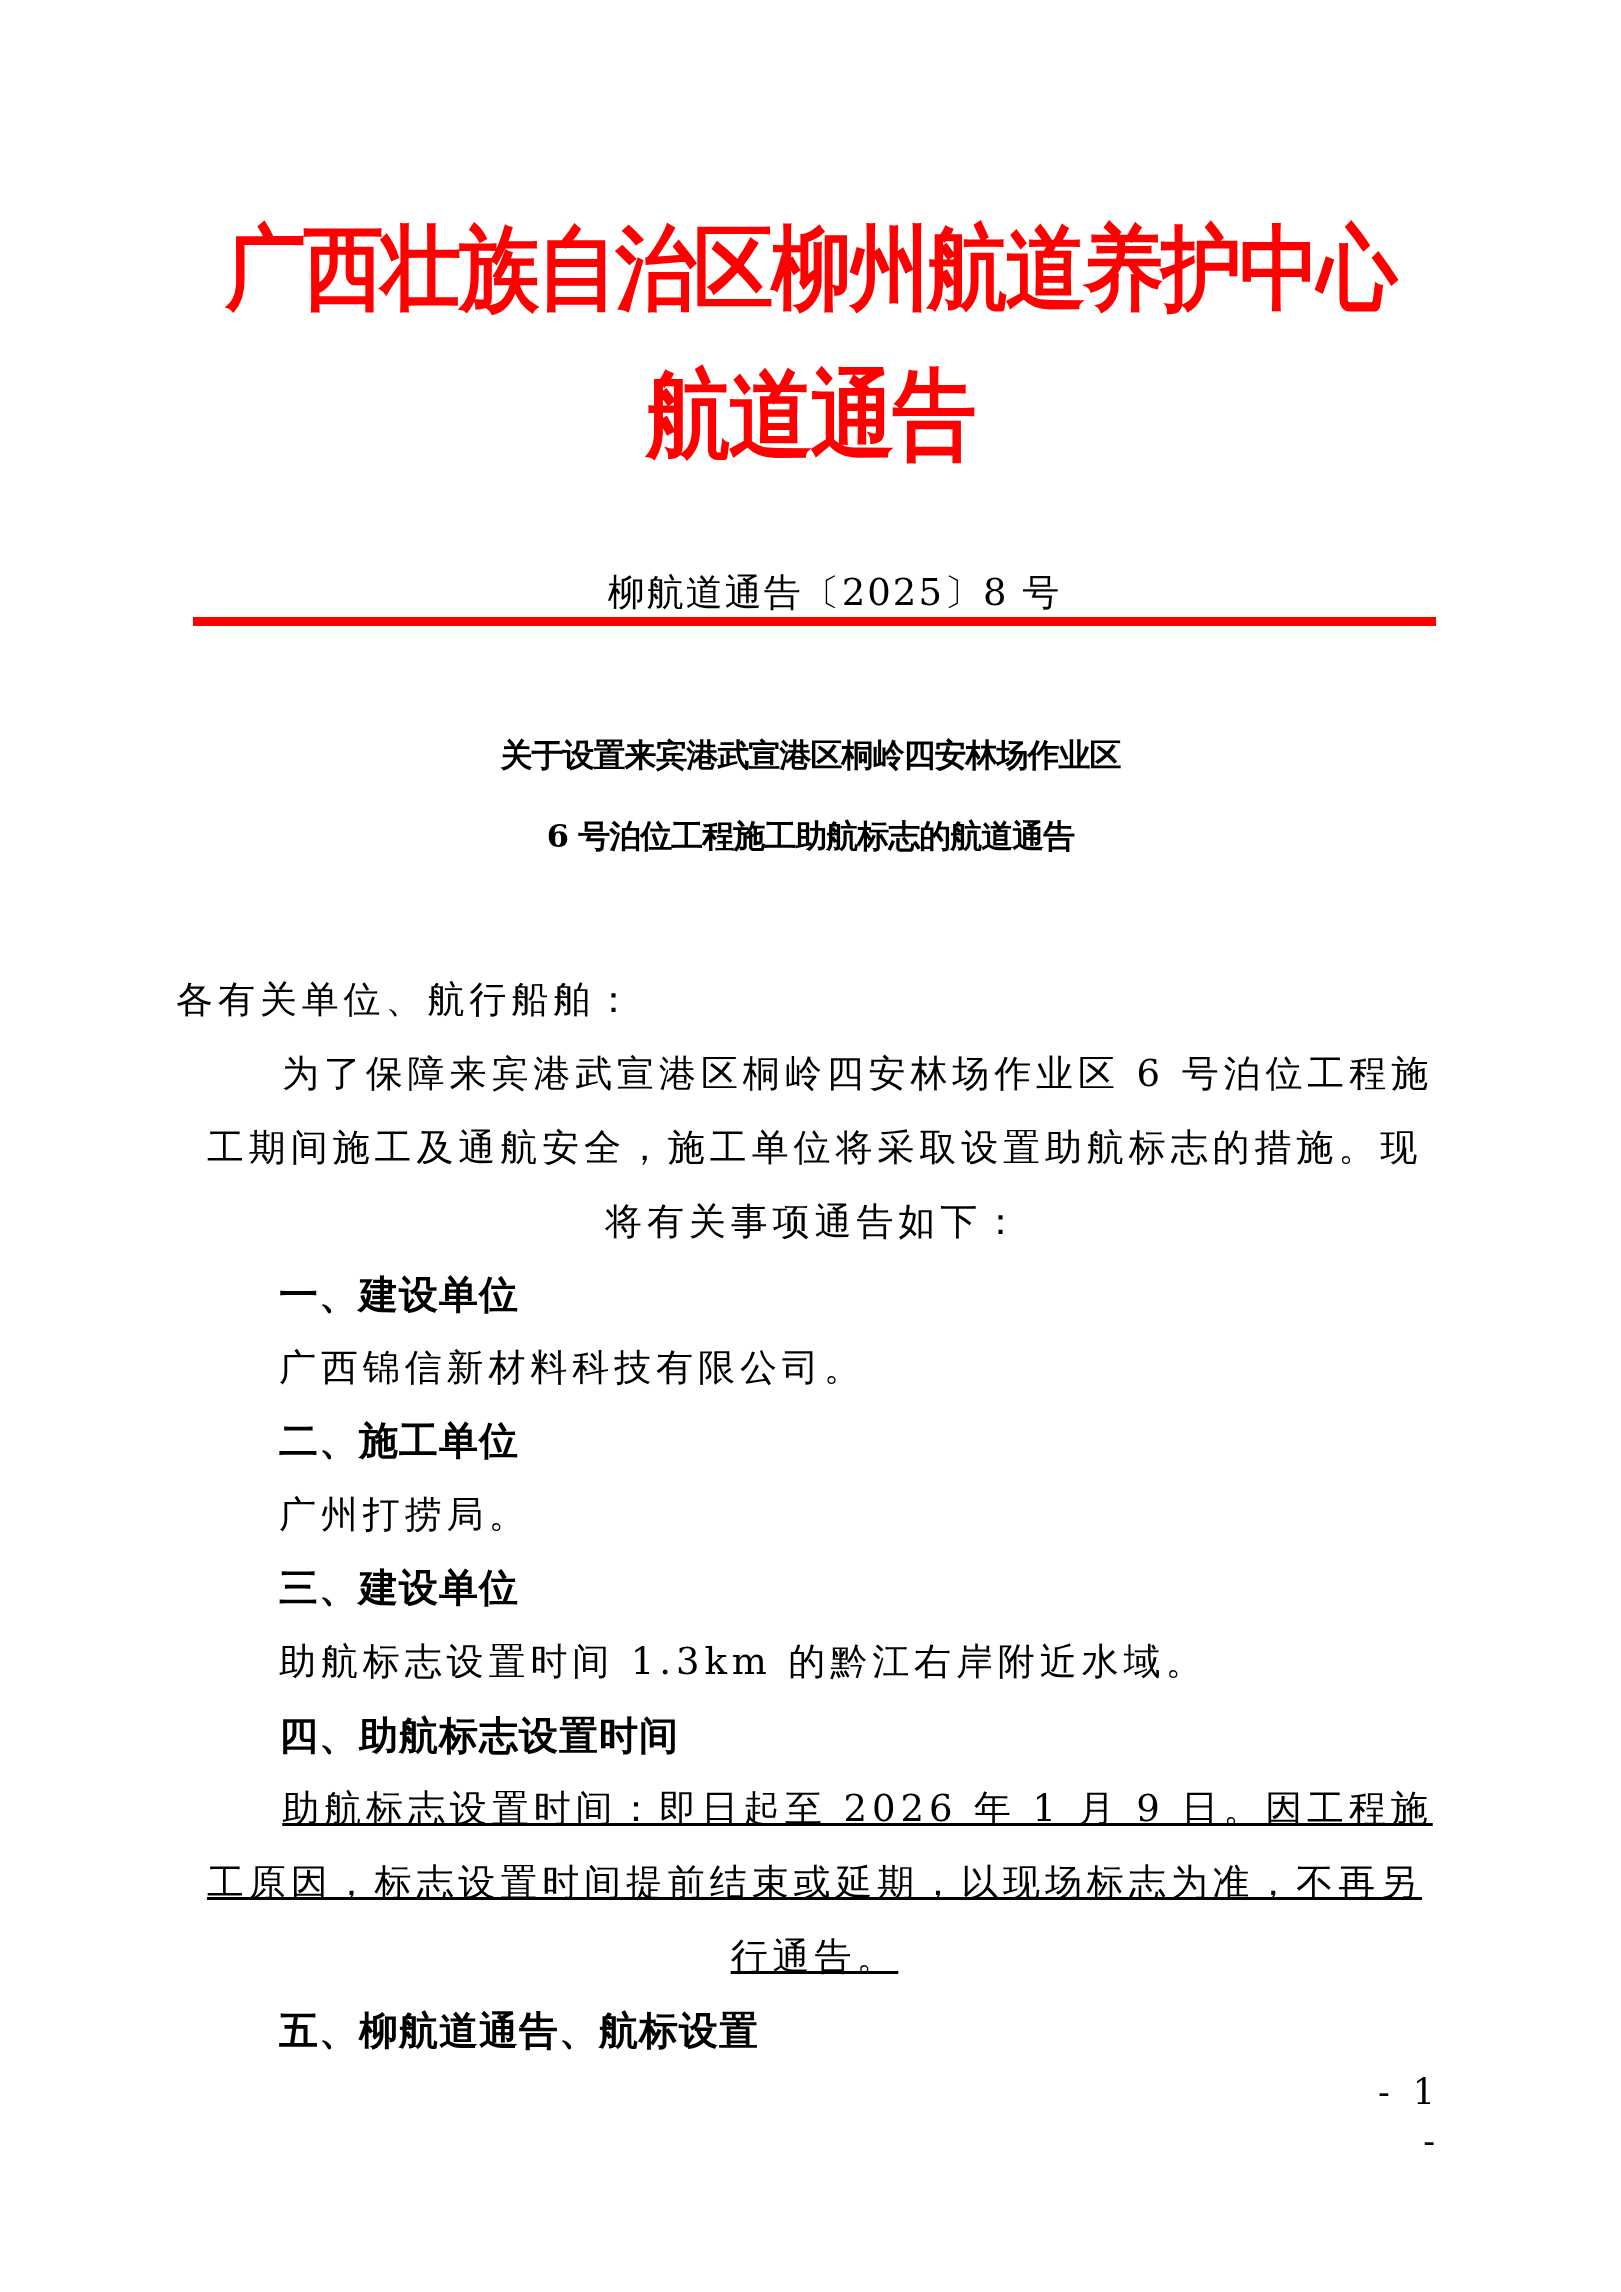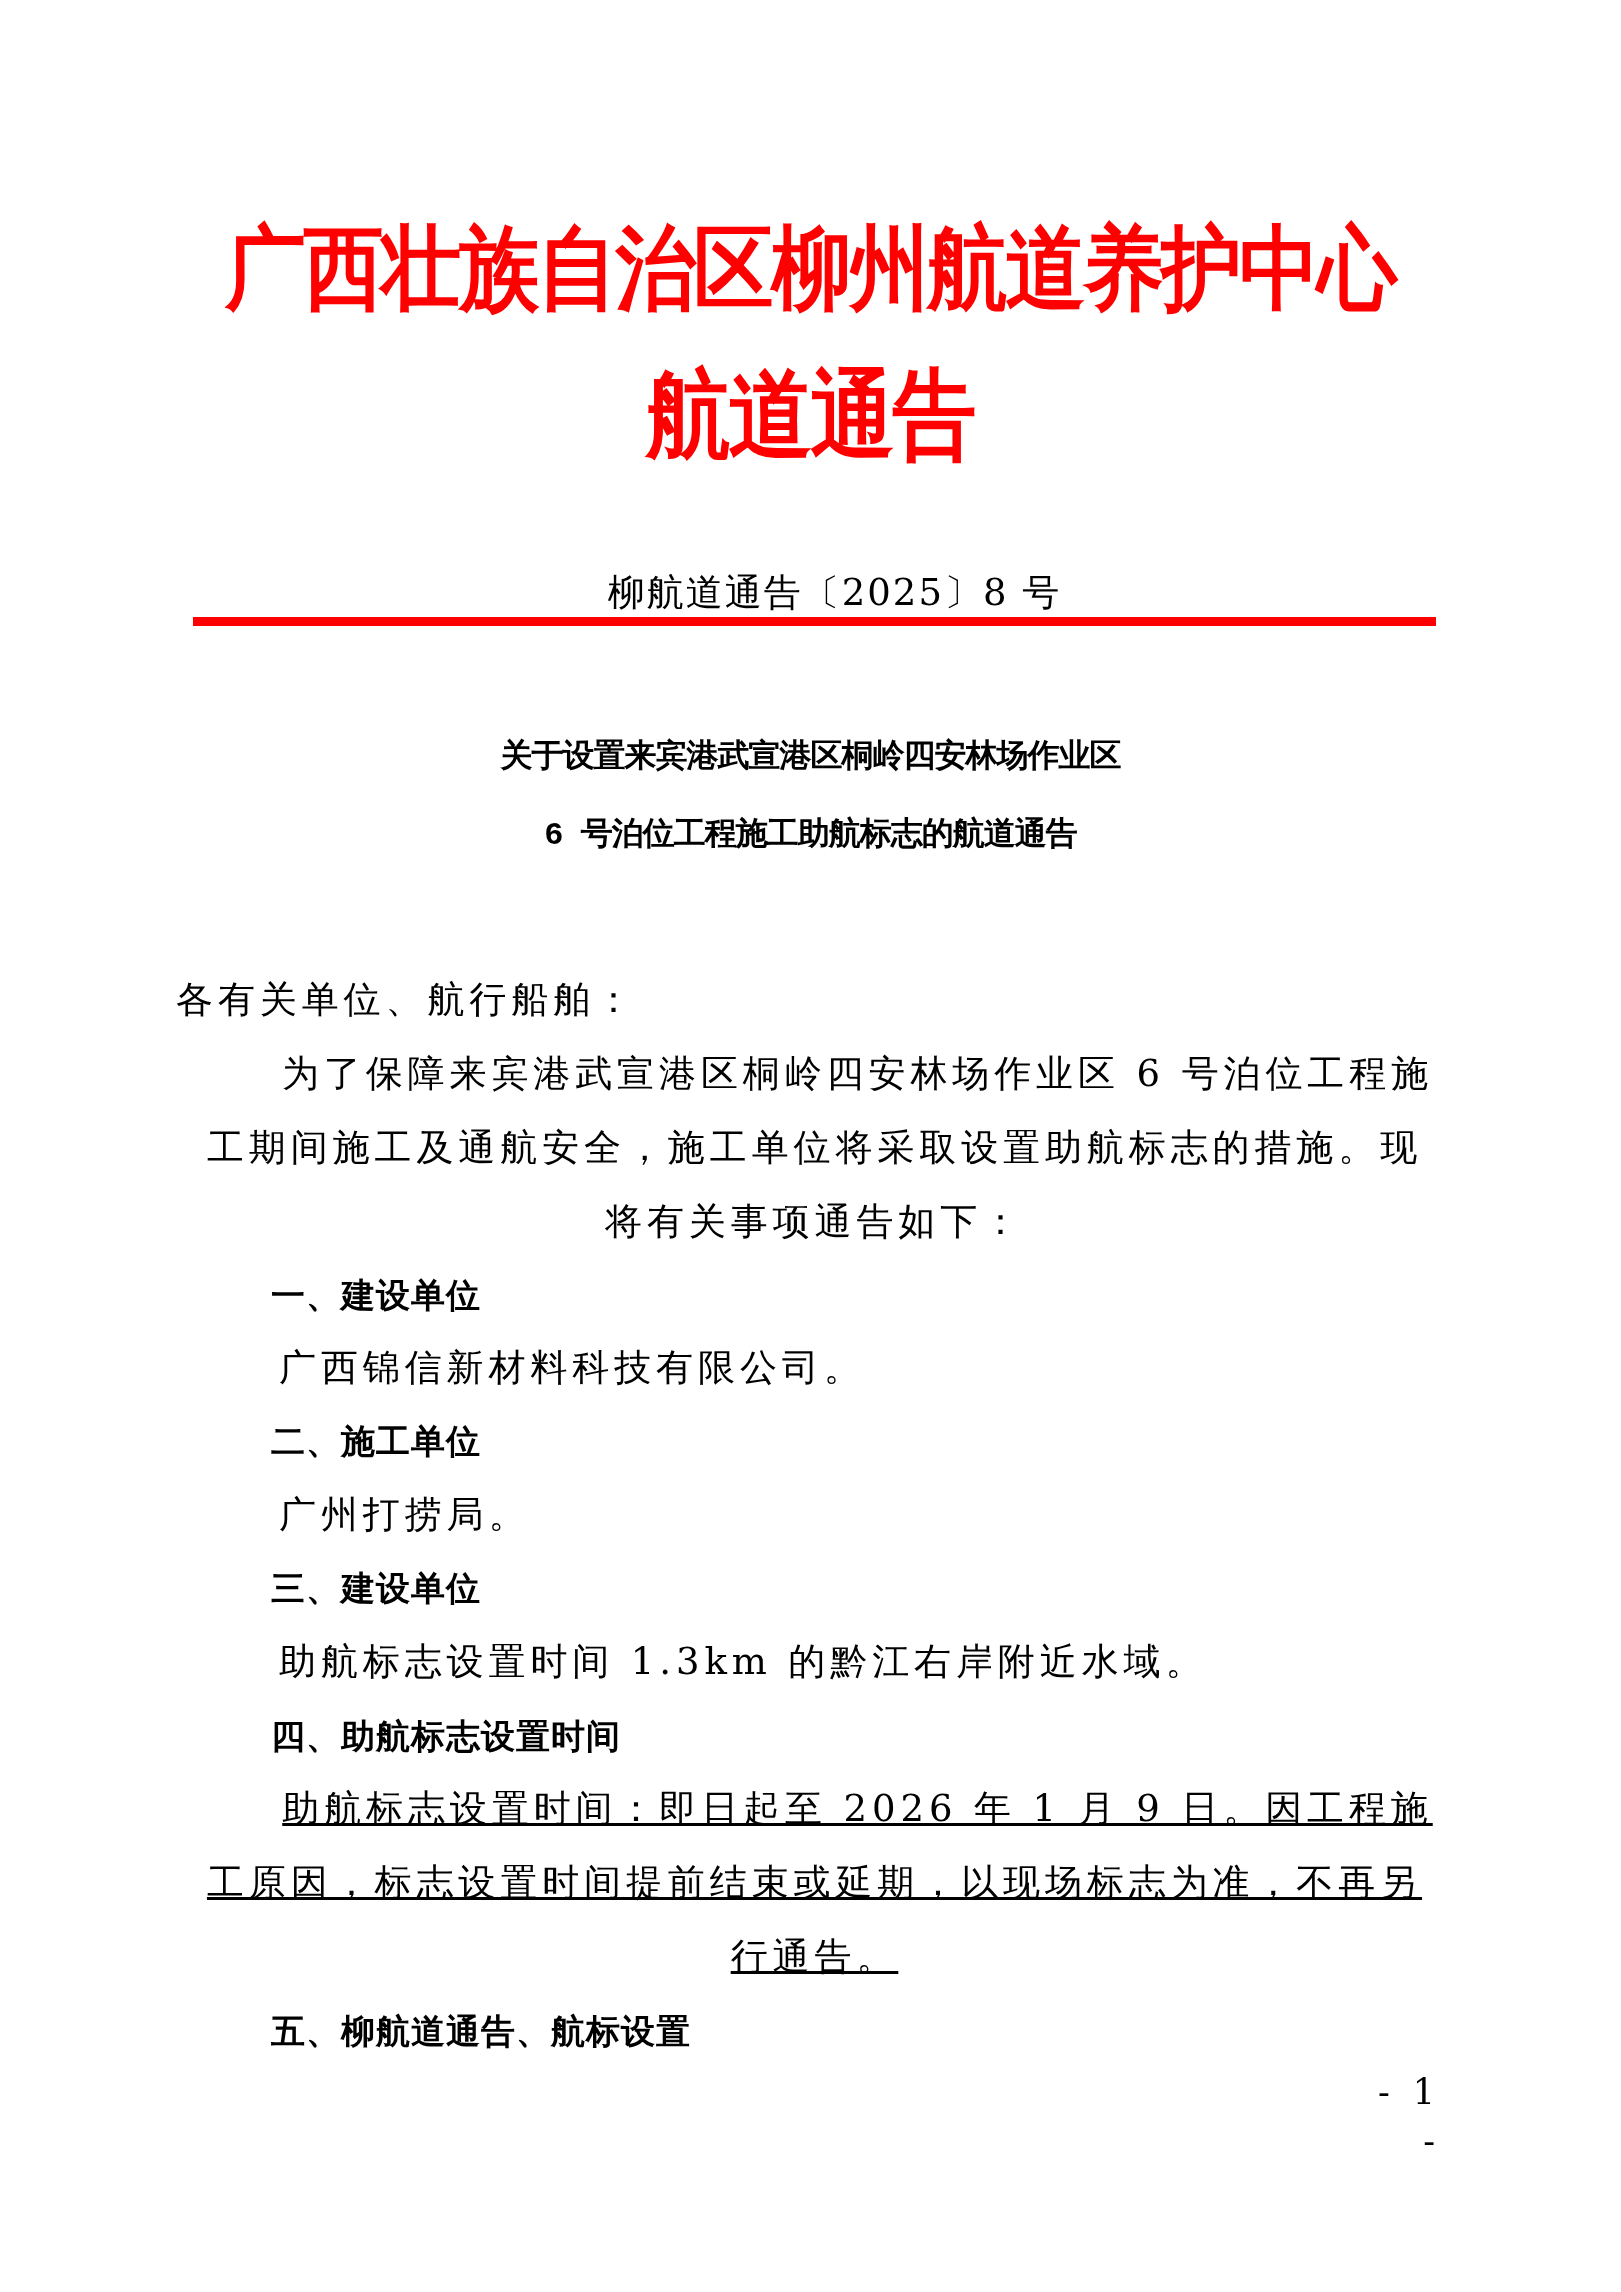--- a/index.html
+++ b/index.html
@@ -58,35 +58,35 @@
     .headline {
       left: 0;
       width: 1621px;
       text-align: center;
       font-weight: bold;
       font-size: 32px;
       line-height: 74px;
       letter-spacing: -1px;
     }
     #headline-1 { top: 718px; }
-    #headline-2 { top: 799px; font-family: Liberation Mono, monospace; }
+    #headline-2 { top: 799px; }
     .body-text {
       font-size: 37px;
       line-height: 74px;
       letter-spacing: 4.9px;
       left: 193px;
       width: 1243px;
     }
     .indent { text-indent: 86px; text-align: center; }
     .section-head {
       font-family: "DejaVu Sans", "Liberation Sans", sans-serif;
       font-weight: bold;
-      font-size: 34px;
+      font-size: 39px;
       line-height: 74px;
-      left: 271px;
+      left: 279px;
       letter-spacing: 1px;
     }
     .plain-line {
       left: 279px;
       font-size: 37px;
       line-height: 74px;
       letter-spacing: 4.9px;
     }
     #salutation { top: 963px; left: 176px; }
     #intro { top: 1037px; }

